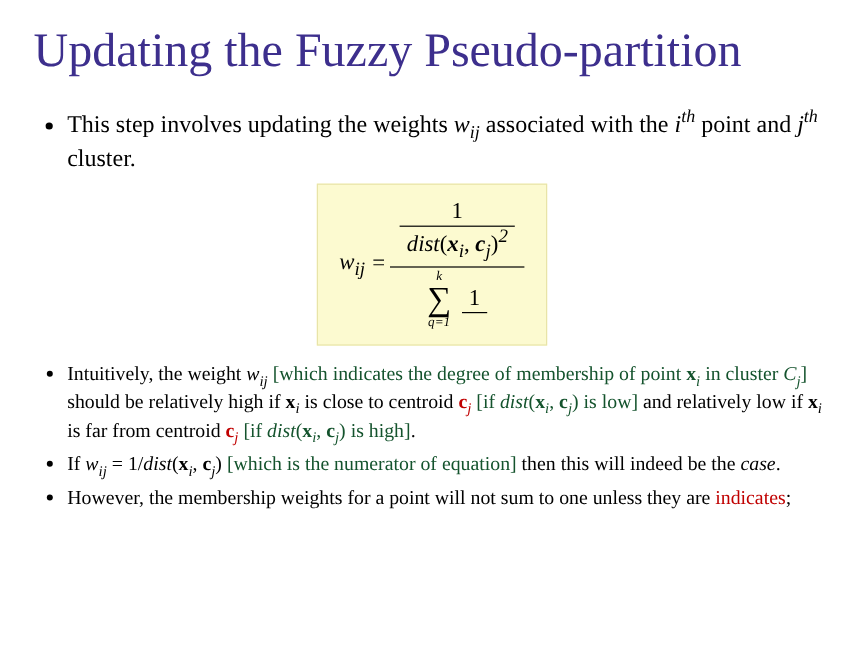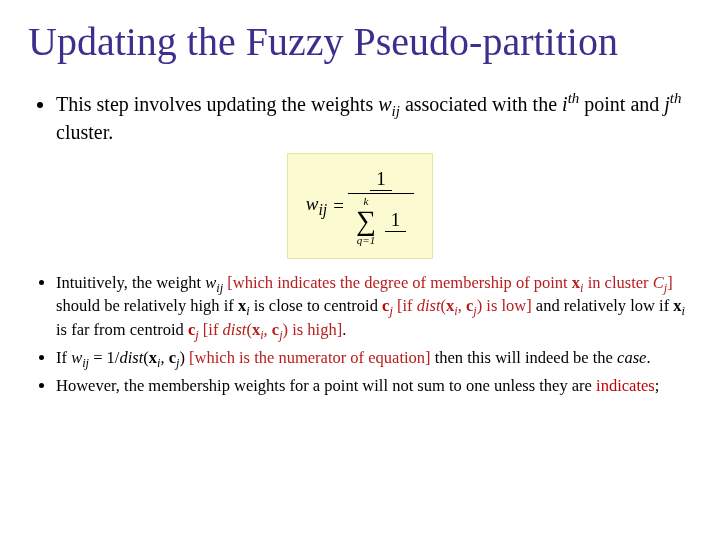--- a/index.html
+++ b/index.html
@@ -33,21 +33,21 @@
     margin-bottom: 4px;
     line-height: 1.25;
   }
   li.sub .indent {
     display: block;
     padding-left: 22px;
   }
   .mathvar { font-style: italic; }
   .bold { font-weight: bold; }
   .red { color: #c00000; }
-  .gray { color: #b91c1c; }
+  .gray { color: #14532d; }
   .super { font-style: italic; vertical-align: super; font-size: 0.75em; }
   .sub-s { font-style: italic; vertical-align: sub; font-size: 0.75em; }
   .formula-wrap {
     text-align: center;
     margin: 8px 0 14px 0;
   }
   .formula-box {
     display: inline-block;
     background: #fcfad0;
     border: 1px solid #e8e4a8;
@@ -113,20 +113,23 @@
 <div class="formula-wrap">
   <div class="formula-box">
     <div class="formula">
       <span class="lhs"><span>w</span><sub>ij</sub></span>
       <span> = </span>
       <span class="frac">
         <div>
           <span class="inner-frac">
             <div>1</div>
             <div class="line"></div>
+            <div class="dist-expr">
+              <span>dist</span><span class="paren">(</span><b>x</b><sub>i</sub><span class="paren">, </span><b>c</b><sub>j</sub><span class="paren">)</span><sup>2</sup>
+            </div>
           </span>
         </div>
         <div class="line"></div>
         <div>
           <span class="sigma-block">
             <span class="lim">k</span>
             <span class="sigma">∑</span>
             <span class="lim">q=1</span>
           </span>
           <span class="inner-frac">

